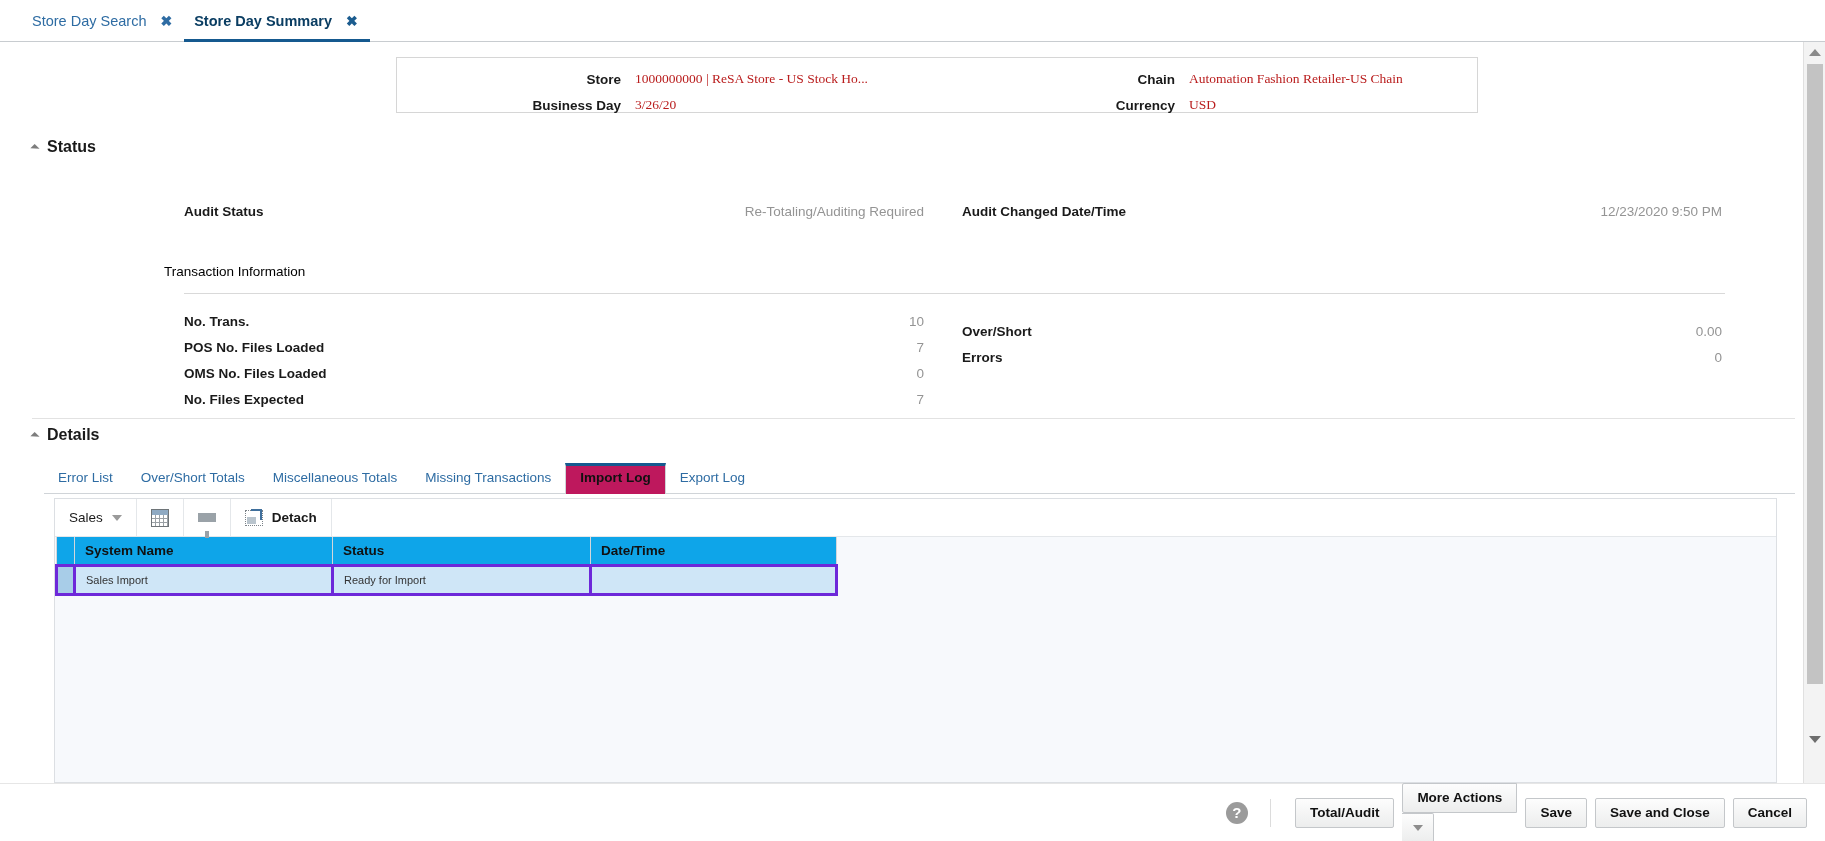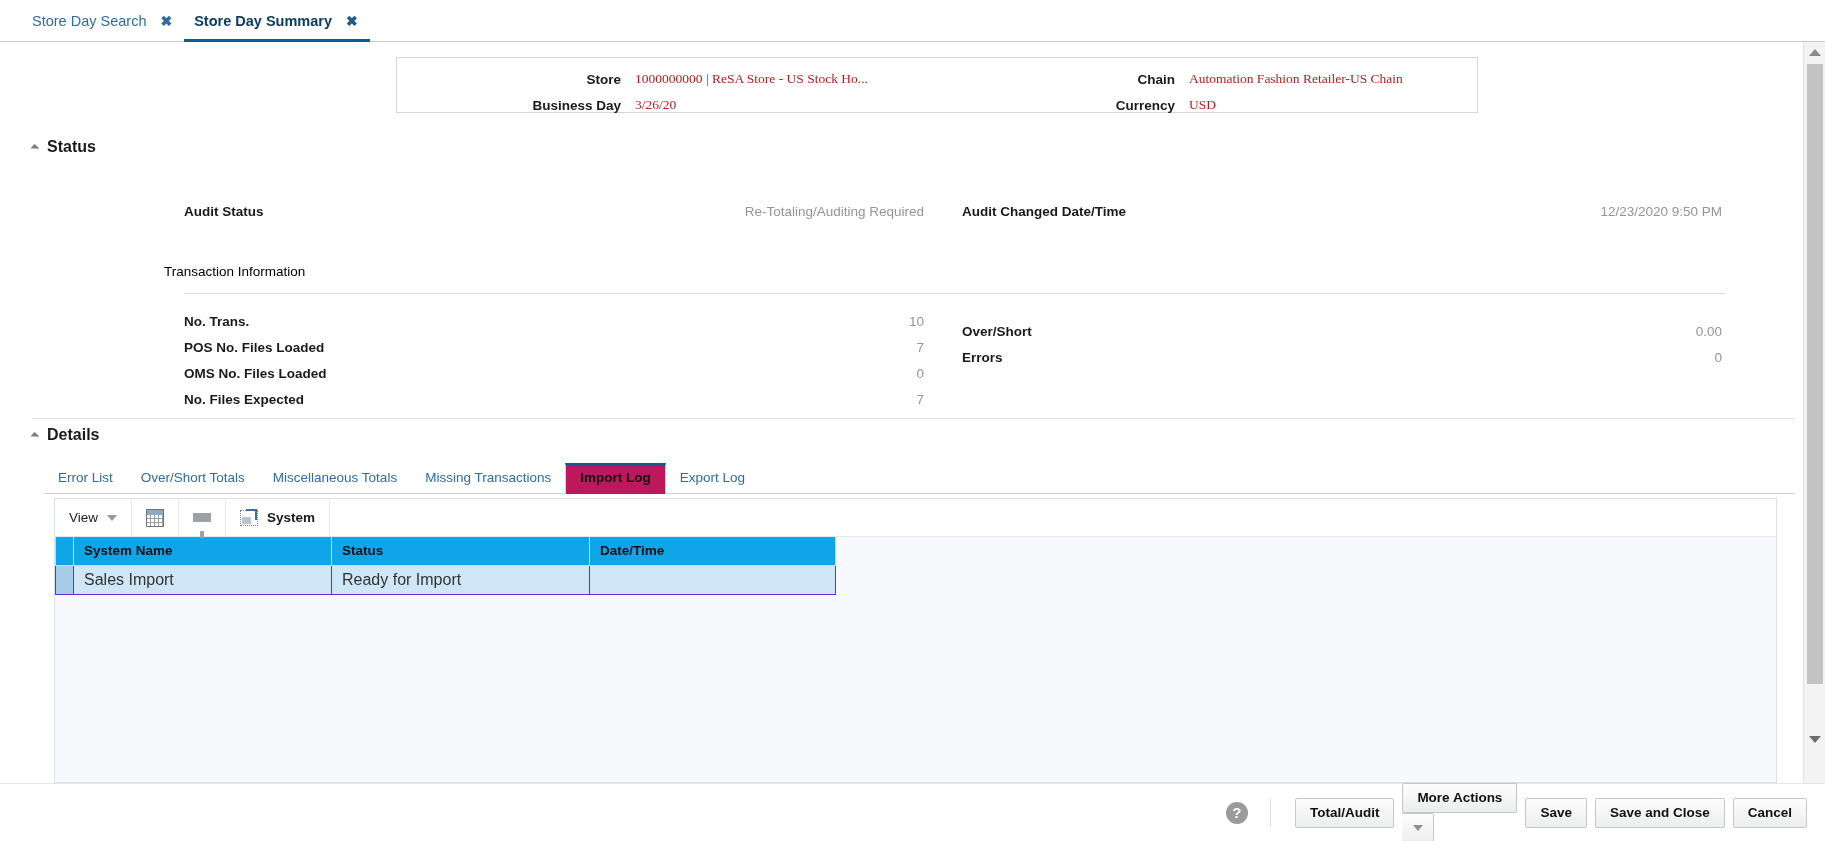--- a/index.html
+++ b/index.html
@@ -223,22 +223,22 @@
     border-top: none;
     font-size: 13.5px;
     font-weight: bold;
     color: #111;
     text-align: left;
     height: 28px;
     padding: 0 10px;
   }
   table.grid th.handle { width: 18px; padding: 0; }
   table.grid td {
-    border: 1px solid #6d28d9;
-    font-size: 16px;
+    border: 3px solid #6d28d9;
+    font-size: 11px;
     color: #333;
     height: 29px;
     padding: 0 10px;
     background: #fff;
   }
   table.grid td.handle { width: 18px; padding: 0; background: #f2f4f7; }
   table.grid tr.selected td { background: #cfe6f7; }
   table.grid tr.selected td.handle { background: #a8cde8; }
   .col-sys { width: 258px; }
   .col-sta { width: 258px; }
@@ -434,32 +434,32 @@
         <div class="dtab">Over/Short Totals</div>
         <div class="dtab">Miscellaneous Totals</div>
         <div class="dtab">Missing Transactions</div>
         <div class="dtab active">Import Log</div>
         <div class="dtab">Export Log</div>
       </div>
 
       <div class="tcard">
         <div class="ttoolbar">
           <div class="tb-item">
-            <span>View</span>
+            <span>Sales</span>
             <span class="caret-dn"></span>
           </div>
           <div class="tb-item">
             <span class="icon-sheet"></span>
           </div>
           <div class="tb-item">
             <span class="icon-funnel"></span>
           </div>
           <div class="tb-item last">
             <span class="icon-detach"></span>
-            <span class="detach-label">System</span>
+            <span class="detach-label">Detach</span>
           </div>
         </div>
 
         <table class="grid">
           <thead>
             <tr>
               <th class="handle"></th>
               <th class="col-sys">System Name</th>
               <th class="col-sta">Status</th>
               <th class="col-dt">Date/Time</th>

